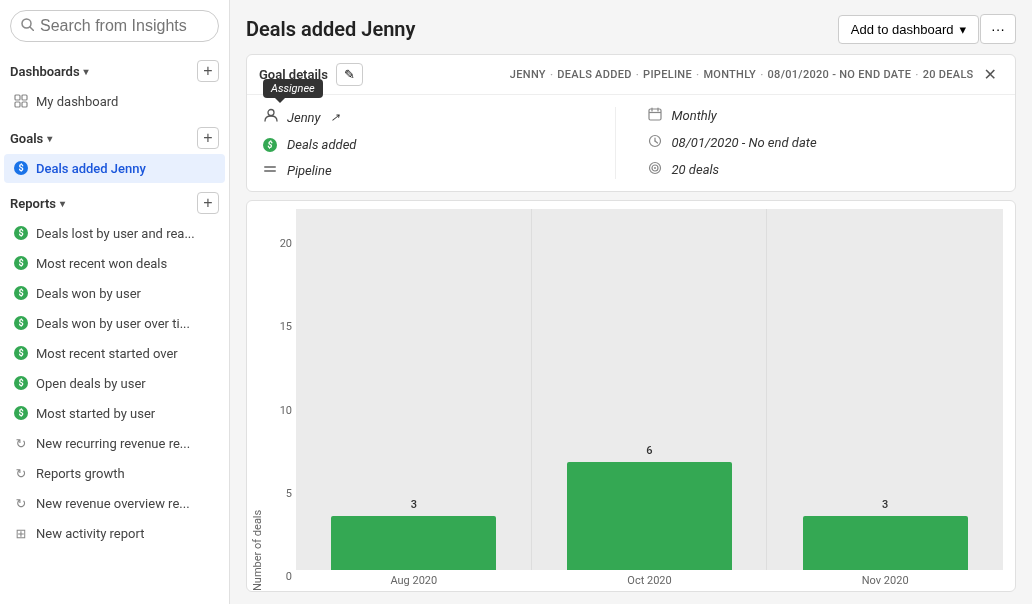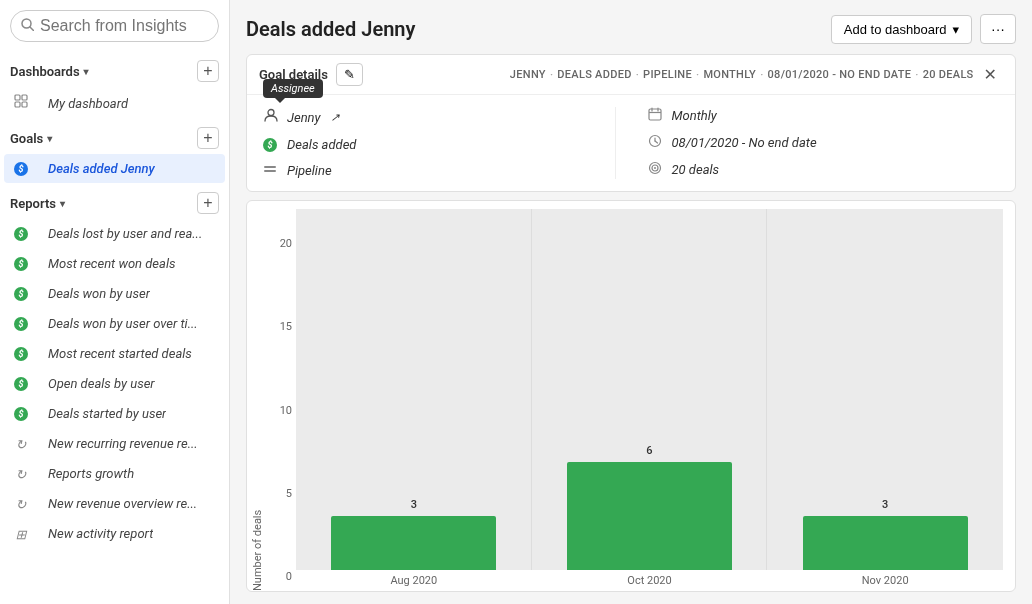--- a/index.html
+++ b/index.html
@@ -64,29 +64,28 @@
       display: flex;
       align-items: center;
       justify-content: center;
       font-size: 16px;
       color: #555;
       line-height: 1;
     }
 
     .sidebar-item {
       display: flex;
-      align-items: flex-end;
+      align-items: flex-start;
       padding: 7px 10px;
-      gap: 20px;
+      gap: 8px;
       cursor: pointer;
       border-radius: 4px;
       margin: 1px 4px;
       color: #444;
       font-size: 13px;
-      font-style: italic;
     }
     .sidebar-item.active { background: #e8f0fe; color: #1a56db; font-weight: 500; }
     .item-icon { flex-shrink: 0; color: #888; font-size: 14px; }
     .item-label { white-space: nowrap; overflow: hidden; text-overflow: ellipsis; }
 
     
     .icon-dollar {
       width: 14px;
       height: 14px;
       border-radius: 50%;
@@ -148,21 +147,21 @@
       background: #f5f5f5;
     }
     .main-title {
       font-size: 20px;
       font-weight: 600;
       color: #222;
     }
     .header-actions {
       display: flex;
       align-items: center;
-      gap: 8px;
+      gap: 1px;
     }
     .btn-add-dashboard {
       display: flex;
       align-items: center;
       gap: 6px;
       border: 1px solid #ccc;
       border-radius: 4px;
       background: #fff;
       padding: 6px 12px;
       cursor: pointer;
@@ -435,29 +434,29 @@
       <div class="sidebar-item">
     <span class="icon-dollar">$</span>
     <span class="item-label">Deals won by user</span>
   </div>
       <div class="sidebar-item">
     <span class="icon-dollar">$</span>
     <span class="item-label">Deals won by user over ti...</span>
   </div>
       <div class="sidebar-item">
     <span class="icon-dollar">$</span>
-    <span class="item-label">Most recent started deals</span>
+    <span class="item-label">Most recent started over</span>
   </div>
       <div class="sidebar-item">
     <span class="icon-dollar">$</span>
     <span class="item-label">Open deals by user</span>
   </div>
       <div class="sidebar-item">
     <span class="icon-dollar">$</span>
-    <span class="item-label">Deals started by user</span>
+    <span class="item-label">Most started by user</span>
   </div>
       <div class="sidebar-item">
     <span class="icon-refresh">↻</span>
     <span class="item-label">New recurring revenue re...</span>
   </div>
       <div class="sidebar-item">
     <span class="icon-refresh">↻</span>
     <span class="item-label">Reports growth</span>
   </div>
       <div class="sidebar-item">

